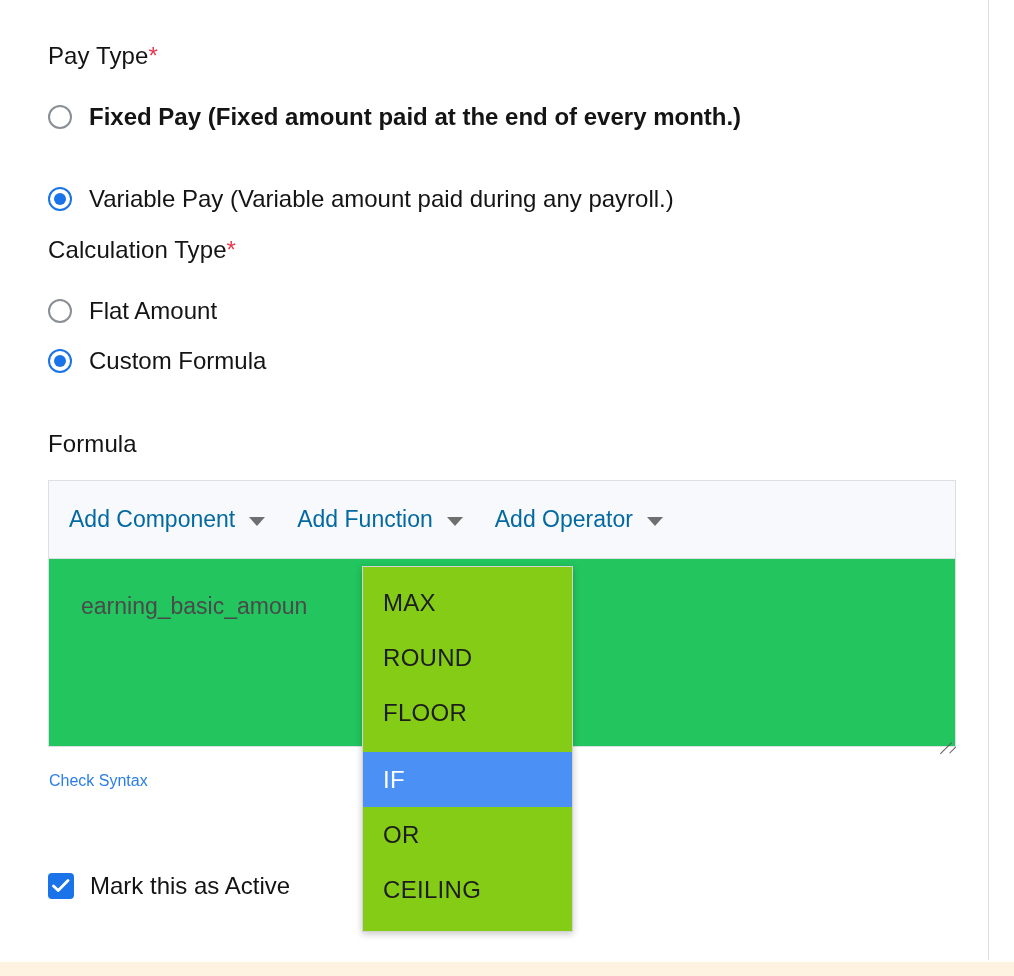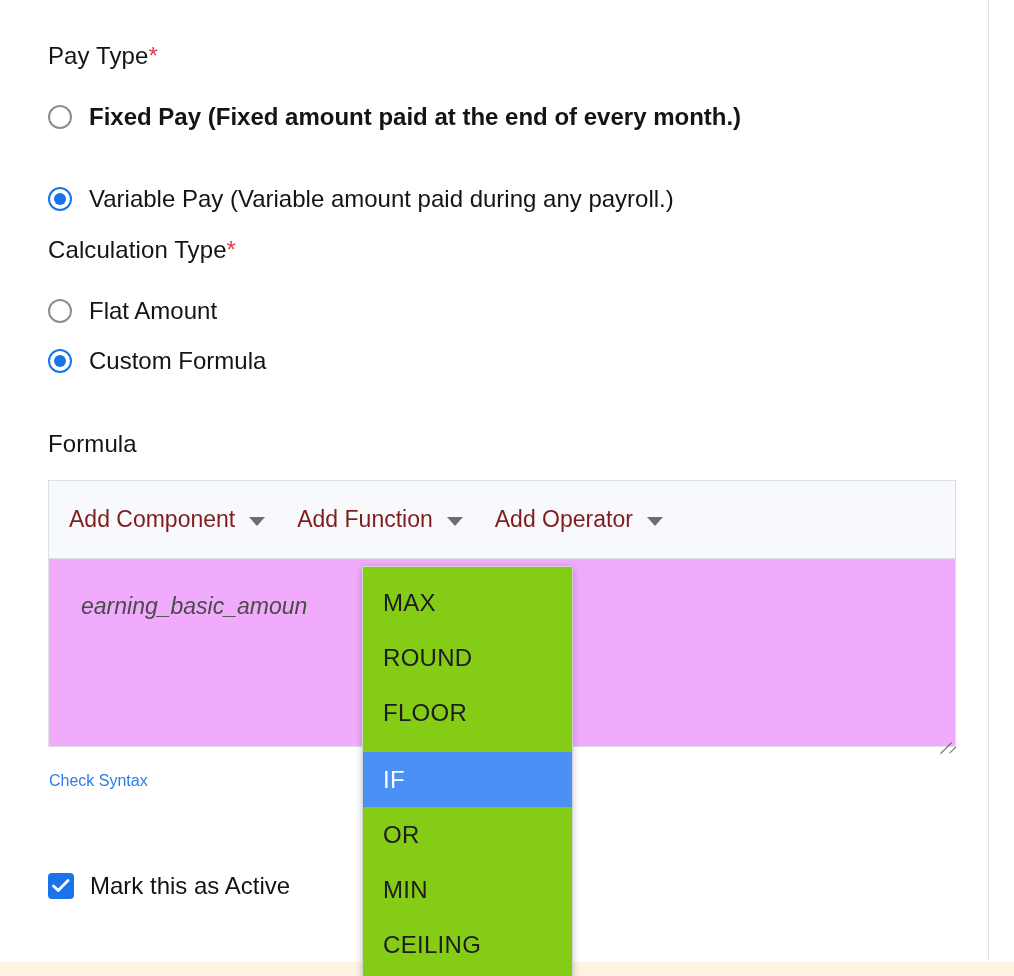--- a/index.html
+++ b/index.html
@@ -111,39 +111,38 @@
     background: #f8f9fc;
     border-bottom: 1px solid #dcdfe3;
     display: flex;
     align-items: center;
     padding-left: 20px;
   }
   .tb-item {
     display: flex;
     align-items: center;
     font-size: 23px;
-    color: #7f1d1d;
+    color: #0369a1;
     margin-right: 32px;
     cursor: pointer;
     user-select: none;
   }
   .tb-caret {
     width: 0;
     height: 0;
     border-left: 8px solid transparent;
     border-right: 8px solid transparent;
     border-top: 9px solid #6f6f6f;
     margin-left: 14px;
     margin-top: 3px;
   }
   .formula-area {
     position: relative;
     height: 187px;
-    background: #f0abfc;
-    font-style: italic;
+    background: #22c55e;
   }
   .formula-text {
     position: absolute;
     left: 32px;
     top: 34px;
     font-size: 23px;
     color: #4a4a4a;
     white-space: pre;
   }
   .resize-grip {
@@ -297,18 +296,17 @@
   </div>
 
 </div>
 
 <div class="dropdown">
   <div class="dd-item">MAX</div>
   <div class="dd-item">ROUND</div>
   <div class="dd-item">FLOOR</div>
   <div class="dd-item selected">IF</div>
   <div class="dd-item">OR</div>
-  <div class="dd-item">MIN</div>
   <div class="dd-item">CEILING</div>
 </div>
 
 <div class="page-divider"></div>
 <div class="bottom-strip"></div>
 
 </body></html>

